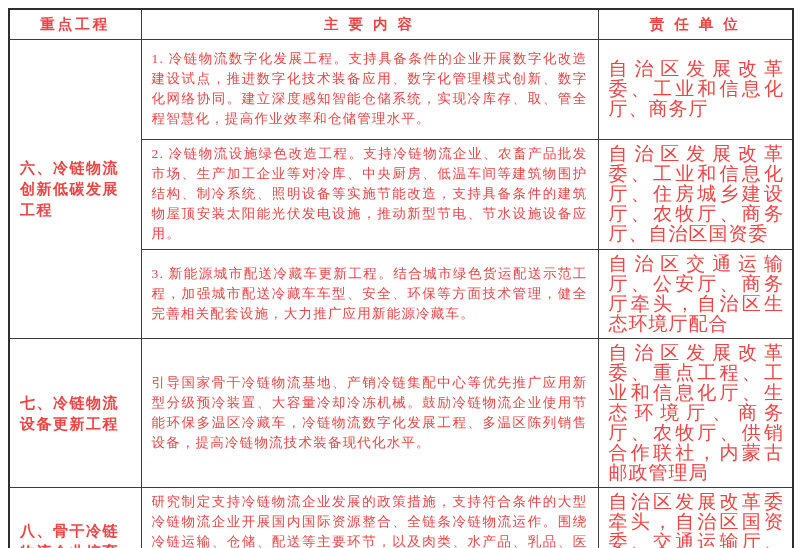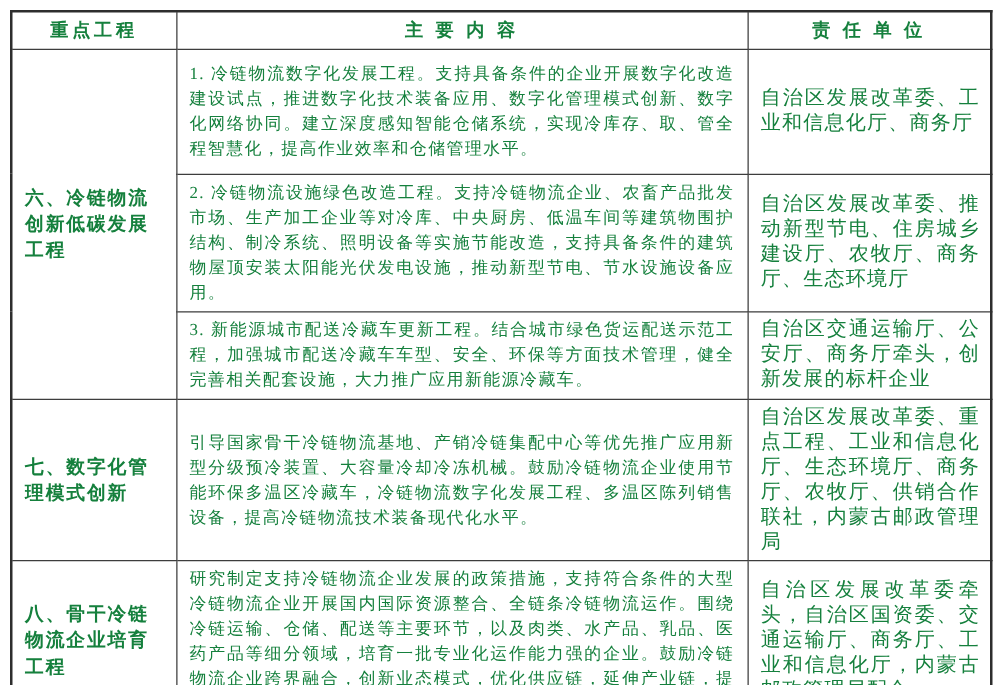--- a/index.html
+++ b/index.html
@@ -7,21 +7,21 @@
     padding: 0;
     background: #ffffff;
   }
   .page {
     width: 800px;
     height: 548px;
     background: #ffffff;
     box-sizing: border-box;
     padding: 8px;
     font-family: "Liberation Serif", "DejaVu Serif", serif;
-    color: #15803d;
+    color: #ef4444;
   }
   table.doc-table {
     border-collapse: collapse;
     width: 784px;
     table-layout: fixed;
     background: #ffffff;
   }
   table.doc-table col.c1 { width: 132px; }
   table.doc-table col.c2 { width: 457px; }
   table.doc-table col.c3 { width: 195px; }
@@ -55,21 +55,21 @@
     padding: 4px 8px 4px 10px;
   }
   td.content {
     font-size: 13.5px;
     line-height: 20px;
     letter-spacing: 1.2px;
     text-align: justify;
     padding: 4px 10px;
   }
   td.resp {
-    font-size: 16px;
+    font-size: 19px;
     line-height: 20px;
     letter-spacing: 1px;
     text-align: justify;
     padding: 4px 8px 4px 10px;
   }
   tr.r-sub1 { height: 100px; }
   tr.r-sub2 { height: 110px; }
   tr.r-sub3 { height: 70px; }
   tr.r-7    { height: 105px; }
   tr.r-8    { height: 115px; }
@@ -92,28 +92,28 @@
       </tr>
     </thead>
     <tbody>
       <tr class="r-sub1">
         <td class="proj" rowspan="3">六、冷链物流创新低碳发展工程</td>
         <td class="content">1. 冷链物流数字化发展工程。支持具备条件的企业开展数字化改造建设试点，推进数字化技术装备应用、数字化管理模式创新、数字化网络协同。建立深度感知智能仓储系统，实现冷库存、取、管全程智慧化，提高作业效率和仓储管理水平。</td>
         <td class="resp">自治区发展改革委、工业和信息化厅、商务厅</td>
       </tr>
       <tr class="r-sub2">
         <td class="content">2. 冷链物流设施绿色改造工程。支持冷链物流企业、农畜产品批发市场、生产加工企业等对冷库、中央厨房、低温车间等建筑物围护结构、制冷系统、照明设备等实施节能改造，支持具备条件的建筑物屋顶安装太阳能光伏发电设施，推动新型节电、节水设施设备应用。</td>
-        <td class="resp">自治区发展改革委、推动新型节电、住房城乡建设厅、农牧厅、商务厅、生态环境厅</td>
+        <td class="resp">自治区发展改革委、工业和信息化厅、住房城乡建设厅、农牧厅、商务厅、自治区国资委</td>
       </tr>
       <tr class="r-sub3">
         <td class="content">3. 新能源城市配送冷藏车更新工程。结合城市绿色货运配送示范工程，加强城市配送冷藏车车型、安全、环保等方面技术管理，健全完善相关配套设施，大力推广应用新能源冷藏车。</td>
-        <td class="resp">自治区交通运输厅、公安厅、商务厅牵头，创新发展的标杆企业</td>
+        <td class="resp">自治区交通运输厅、公安厅、商务厅牵头，自治区生态环境厅配合</td>
       </tr>
       <tr class="r-7">
-        <td class="proj">七、数字化管理模式创新</td>
+        <td class="proj">七、冷链物流设备更新工程</td>
         <td class="content">引导国家骨干冷链物流基地、产销冷链集配中心等优先推广应用新型分级预冷装置、大容量冷却冷冻机械。鼓励冷链物流企业使用节能环保多温区冷藏车，冷链物流数字化发展工程、多温区陈列销售设备，提高冷链物流技术装备现代化水平。</td>
         <td class="resp">自治区发展改革委、重点工程、工业和信息化厅、生态环境厅、商务厅、农牧厅、供销合作联社，内蒙古邮政管理局</td>
       </tr>
       <tr class="r-8">
         <td class="proj">八、骨干冷链物流企业培育工程</td>
         <td class="content">研究制定支持冷链物流企业发展的政策措施，支持符合条件的大型冷链物流企业开展国内国际资源整合、全链条冷链物流运作。围绕冷链运输、仓储、配送等主要环节，以及肉类、水产品、乳品、医药产品等细分领域，培育一批专业化运作能力强的企业。鼓励冷链物流企业跨界融合，创新业态模式，优化供应链，延伸产业链，提升价值链，培育一批特色鲜明、创新发展的标杆企业。</td>
         <td class="resp">自治区发展改革委牵头，自治区国资委、交通运输厅、商务厅、工业和信息化厅，内蒙古邮政管理局配合</td>
       </tr>
     </tbody>
   </table>

